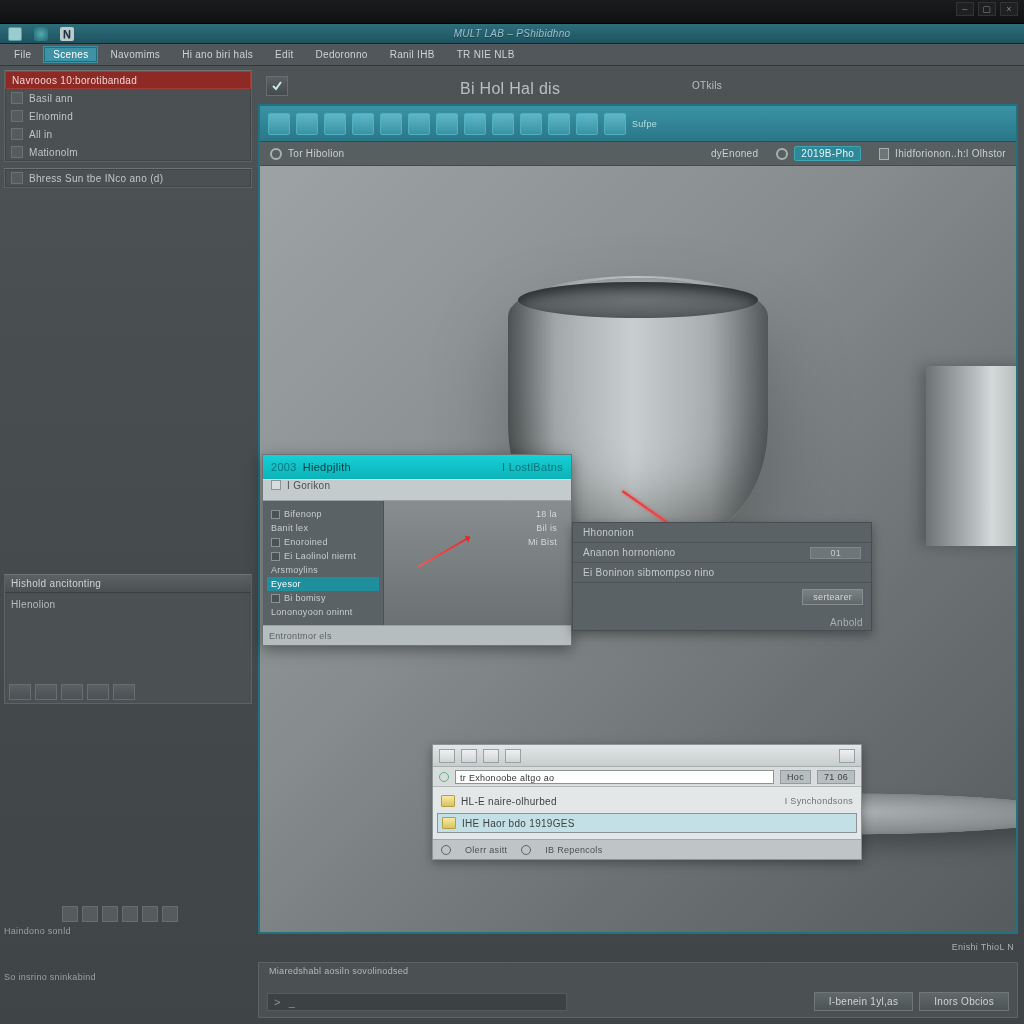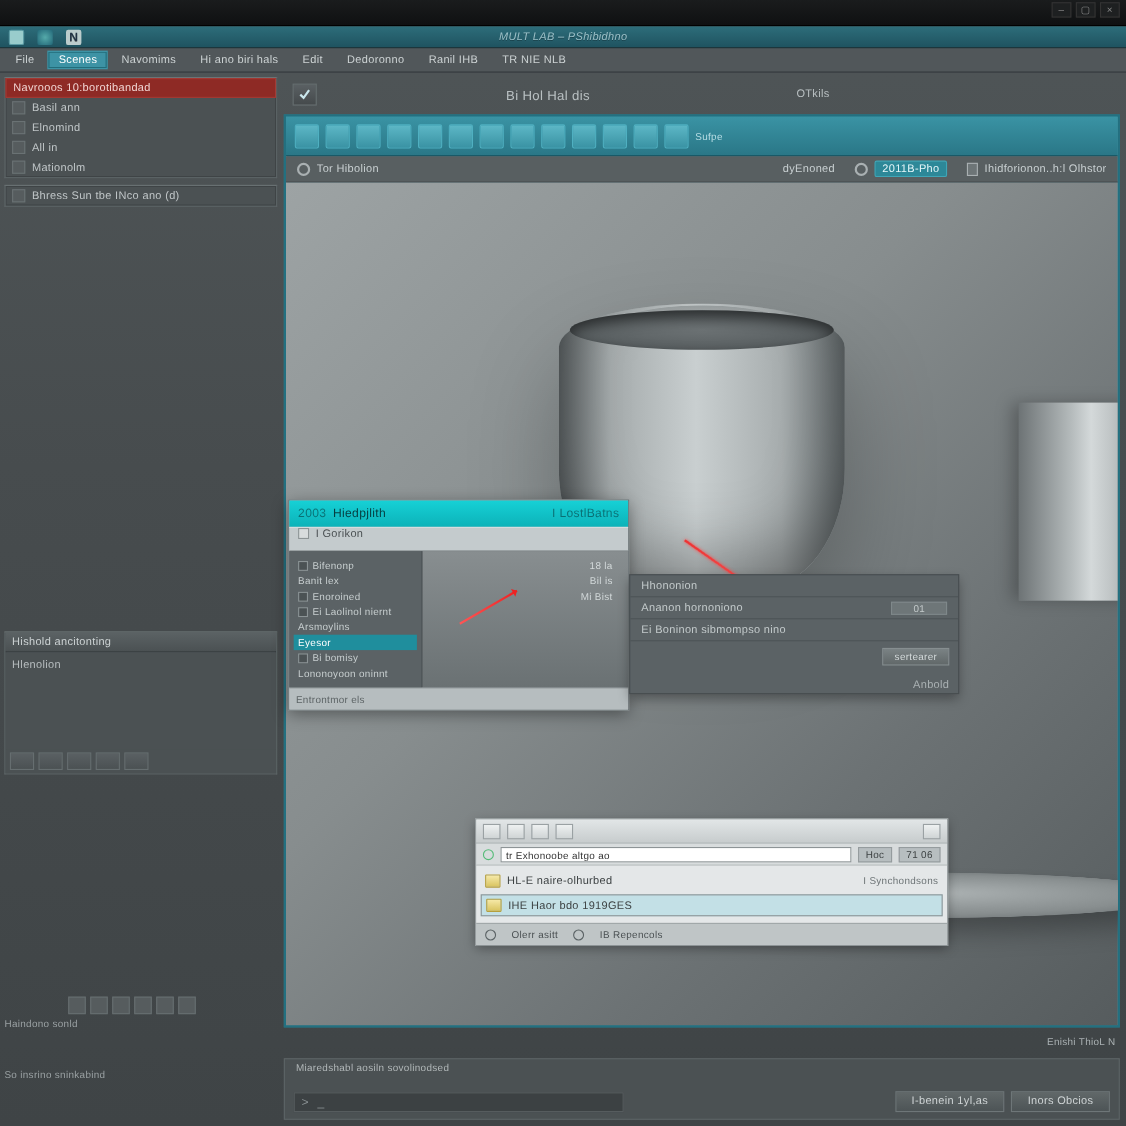--- a/index.html
+++ b/index.html
@@ -29,21 +29,21 @@
 .redchip{height:18px;background:#8e2a25;border:1px solid #a43a34;display:flex;align-items:center;padding:0 6px;color:#f0d4d2;font-size:10px}
 .hist{position:absolute;left:4px;top:550px;width:248px;height:130px}
 .hist .body{height:88px;padding:6px;background:#4b5153}
 .hist .ftr{height:22px;background:#4b5153;display:flex;gap:4px;padding:3px 4px}
 .smbtn{width:22px;height:16px;border:1px solid #666e70;background:linear-gradient(#5a6063,#4b5153)}
 .lbl{font-size:10px;color:#b7bdbf}
 
 .viewwrap{position:absolute;left:258px;top:80px;right:6px;height:830px;background:#2f7d8c;border:2px solid #237080;box-shadow:inset 0 0 0 1px #53a5b3}
 .vw-check{position:absolute;left:8px;top:-28px;width:22px;height:20px;background:linear-gradient(#5a6063,#454a4c);border:1px solid #666e70;display:flex;align-items:center;justify-content:center}
 .vw-check svg{width:12px;height:12px;stroke:#c9e6ec;fill:none;stroke-width:2}
-.vw-subtitle{position:absolute;left:40%;top:-24px;font-size:12px;color:#b9c0c2}
+.vw-subtitle{position:absolute;left:40%;top:-24px;font-size:16px;color:#b9c0c2}
 .vw-right{position:absolute;right:10px;top:-24px;font-size:10px;color:#b9c0c2}
 
 .tooltab{height:36px;background:linear-gradient(#3a93a4,#2a7787);border-bottom:1px solid #185663;display:flex;align-items:center;padding:0 8px;gap:6px}
 .tooltab .tb{width:22px;height:22px;border:1px solid #4fb0c1;background:linear-gradient(#5db7c6,#3a93a4);border-radius:2px;position:relative}
 .tooltab .lbl2{font-size:9px;color:#d7f2f7;opacity:.8}
 
 .infobar{height:24px;background:#585f61;border-bottom:1px solid #454a4c;display:flex;align-items:center;padding:0 10px;gap:18px;font-size:10px;color:#c9d0d2}
 .infobar .seg{display:flex;align-items:center;gap:6px}
 .ring{width:12px;height:12px;border:2px solid #a9b0b2;border-radius:50%}
 .pill{background:#6d7577;border:1px solid #7e8688;padding:1px 6px;border-radius:2px;color:#d8dedf}
@@ -193,21 +193,21 @@
     <span class="s"></span>
   </div>
   <div class="leftstat">So insrino sninkabind</div>
 
   <span class="vw-check" style="position:absolute;left:266px;top:52px">
     <svg viewBox="0 0 12 12">
         <path d="M2 6l3 3 5-7"></path>
       </svg>
   </span>
   <span class="vw-subtitle" style="position:absolute;left:460px;top:56px">Bi Hol Hal dis</span>
-  <span class="vw-right" style="position:absolute;left:724px;top:56px">OTkils</span>
+  <span class="vw-right" style="position:absolute;left:692px;top:56px">OTkils</span>
 
   <div class="viewwrap">
     <div class="tooltab">
       <span class="tb"></span>
       <span class="tb"></span>
       <span class="tb"></span>
       <span class="tb"></span>
       <span class="tb"></span>
       <span class="tb"></span>
       <span class="tb"></span>
@@ -222,21 +222,21 @@
     <div class="infobar">
       <div class="seg">
           <span class="ring"></span>
           <span>Tor Hibolion</span>
         </div>
       <div class="seg" style="margin-left:auto">
           <span>dyEnoned</span>
         </div>
       <div class="seg">
           <span class="ring"></span>
-          <span class="pill teal">2011B-Pho</span>
+          <span class="pill teal">2019B-Pho</span>
         </div>
       <div class="seg">
           <span class="sq" style="width:10px;height:12px;border:1px solid #a9b0b2;background:#6d7577"></span>
           <span>Ihidforionon..h:l Olhstor</span>
         </div>
     </div>
     <div class="vp">
       <div class="plate"></div>
       <div class="cyl"></div>
       <div class="box"></div>

